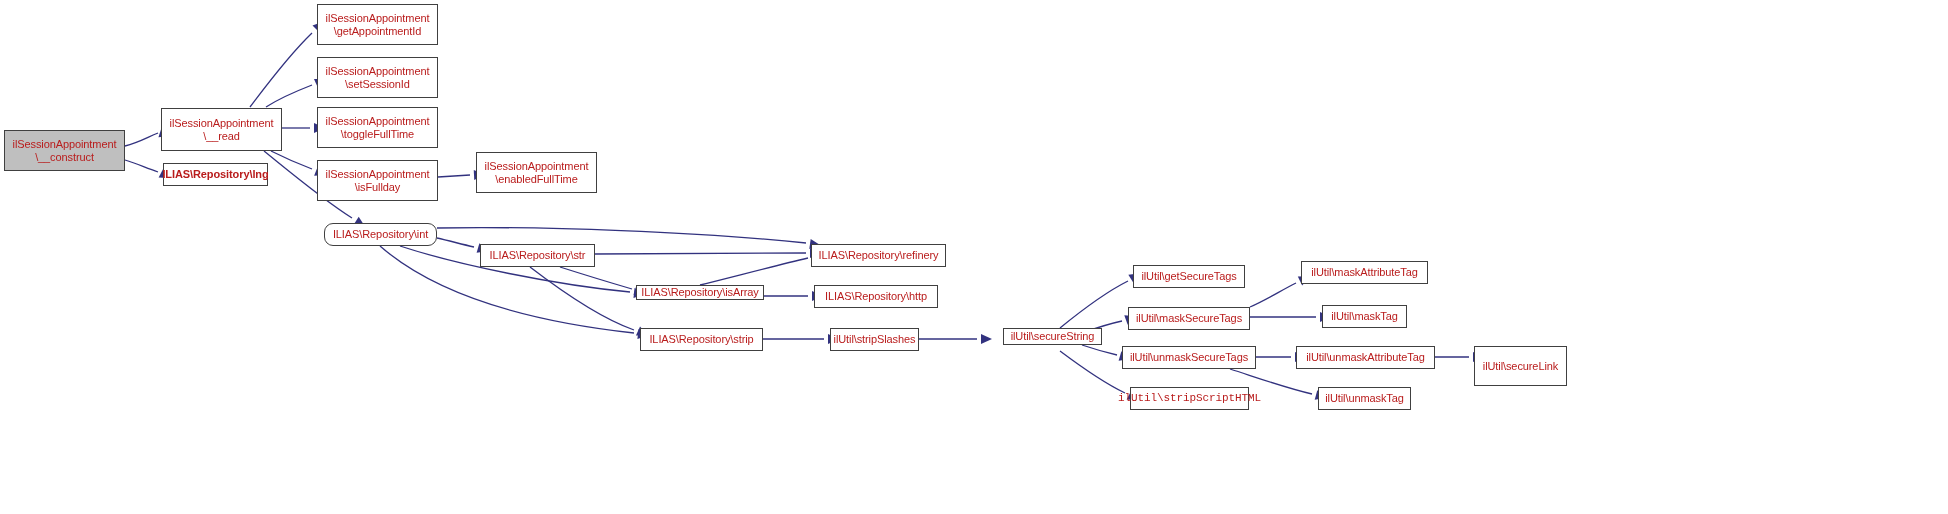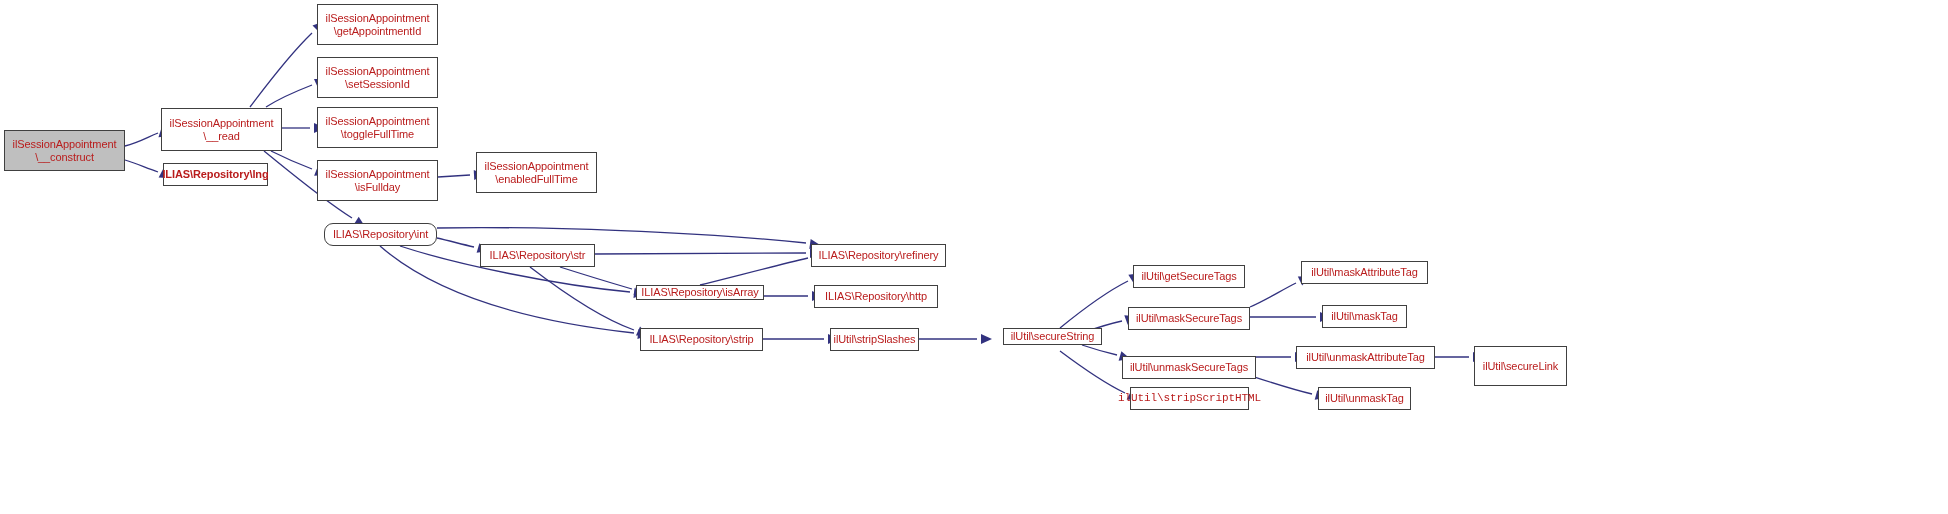--- a/index.html
+++ b/index.html
@@ -92,20 +92,20 @@
     <div class="node" style="left: 324px; top: 223px; width: 113px; height: 23px; border-radius: 9px;">ILIAS\Repository\int</div>
     <div class="node" style="left: 480px; top: 244px; width: 115px; height: 23px;">ILIAS\Repository\str</div>
     <div class="node" style="left: 811px; top: 244px; width: 135px; height: 23px;">ILIAS\Repository\refinery</div>
     <div class="node" style="left: 636px; top: 285px; width: 128px; height: 15px;">ILIAS\Repository\isArray</div>
     <div class="node" style="left: 814px; top: 285px; width: 124px; height: 23px;">ILIAS\Repository\http</div>
     <div class="node" style="left: 640px; top: 328px; width: 123px; height: 23px;">ILIAS\Repository\strip</div>
     <div class="node" style="left: 830px; top: 328px; width: 89px; height: 23px;">ilUtil\stripSlashes</div>
     <div class="node" style="left: 983px; top: 328px; width: 99px; height: 17px; margin-left: 20px;">ilUtil\secureString</div>
     <div class="node" style="left: 1133px; top: 265px; width: 112px; height: 23px;">ilUtil\getSecureTags</div>
     <div class="node" style="left: 1128px; top: 307px; width: 122px; height: 23px;">ilUtil\maskSecureTags</div>
-    <div class="node" style="left: 1122px; top: 346px; width: 134px; height: 23px; margin-top: 10px;">ilUtil\unmaskSecureTags</div>
+    <div class="node" style="left: 1122px; top: 346px; width: 134px; height: 23px;">ilUtil\unmaskSecureTags</div>
     <div class="node" style="left: 1130px; top: 387px; width: 119px; height: 23px; font-family: Liberation Mono, monospace;">ilUtil\stripScriptHTML</div>
     <div class="node" style="left: 1301px; top: 261px; width: 127px; height: 23px;">ilUtil\maskAttributeTag</div>
     <div class="node" style="left: 1322px; top: 305px; width: 85px; height: 23px;">ilUtil\maskTag</div>
     <div class="node" style="left: 1296px; top: 346px; width: 139px; height: 23px;">ilUtil\unmaskAttributeTag</div>
     <div class="node" style="left: 1318px; top: 387px; width: 93px; height: 23px; text-align: center;">ilUtil\unmaskTag</div>
     <div class="node" style="left: 1474px; top: 346px; width: 93px; height: 40px;">ilUtil\secureLink</div>
   </div>
 
 </body></html>

